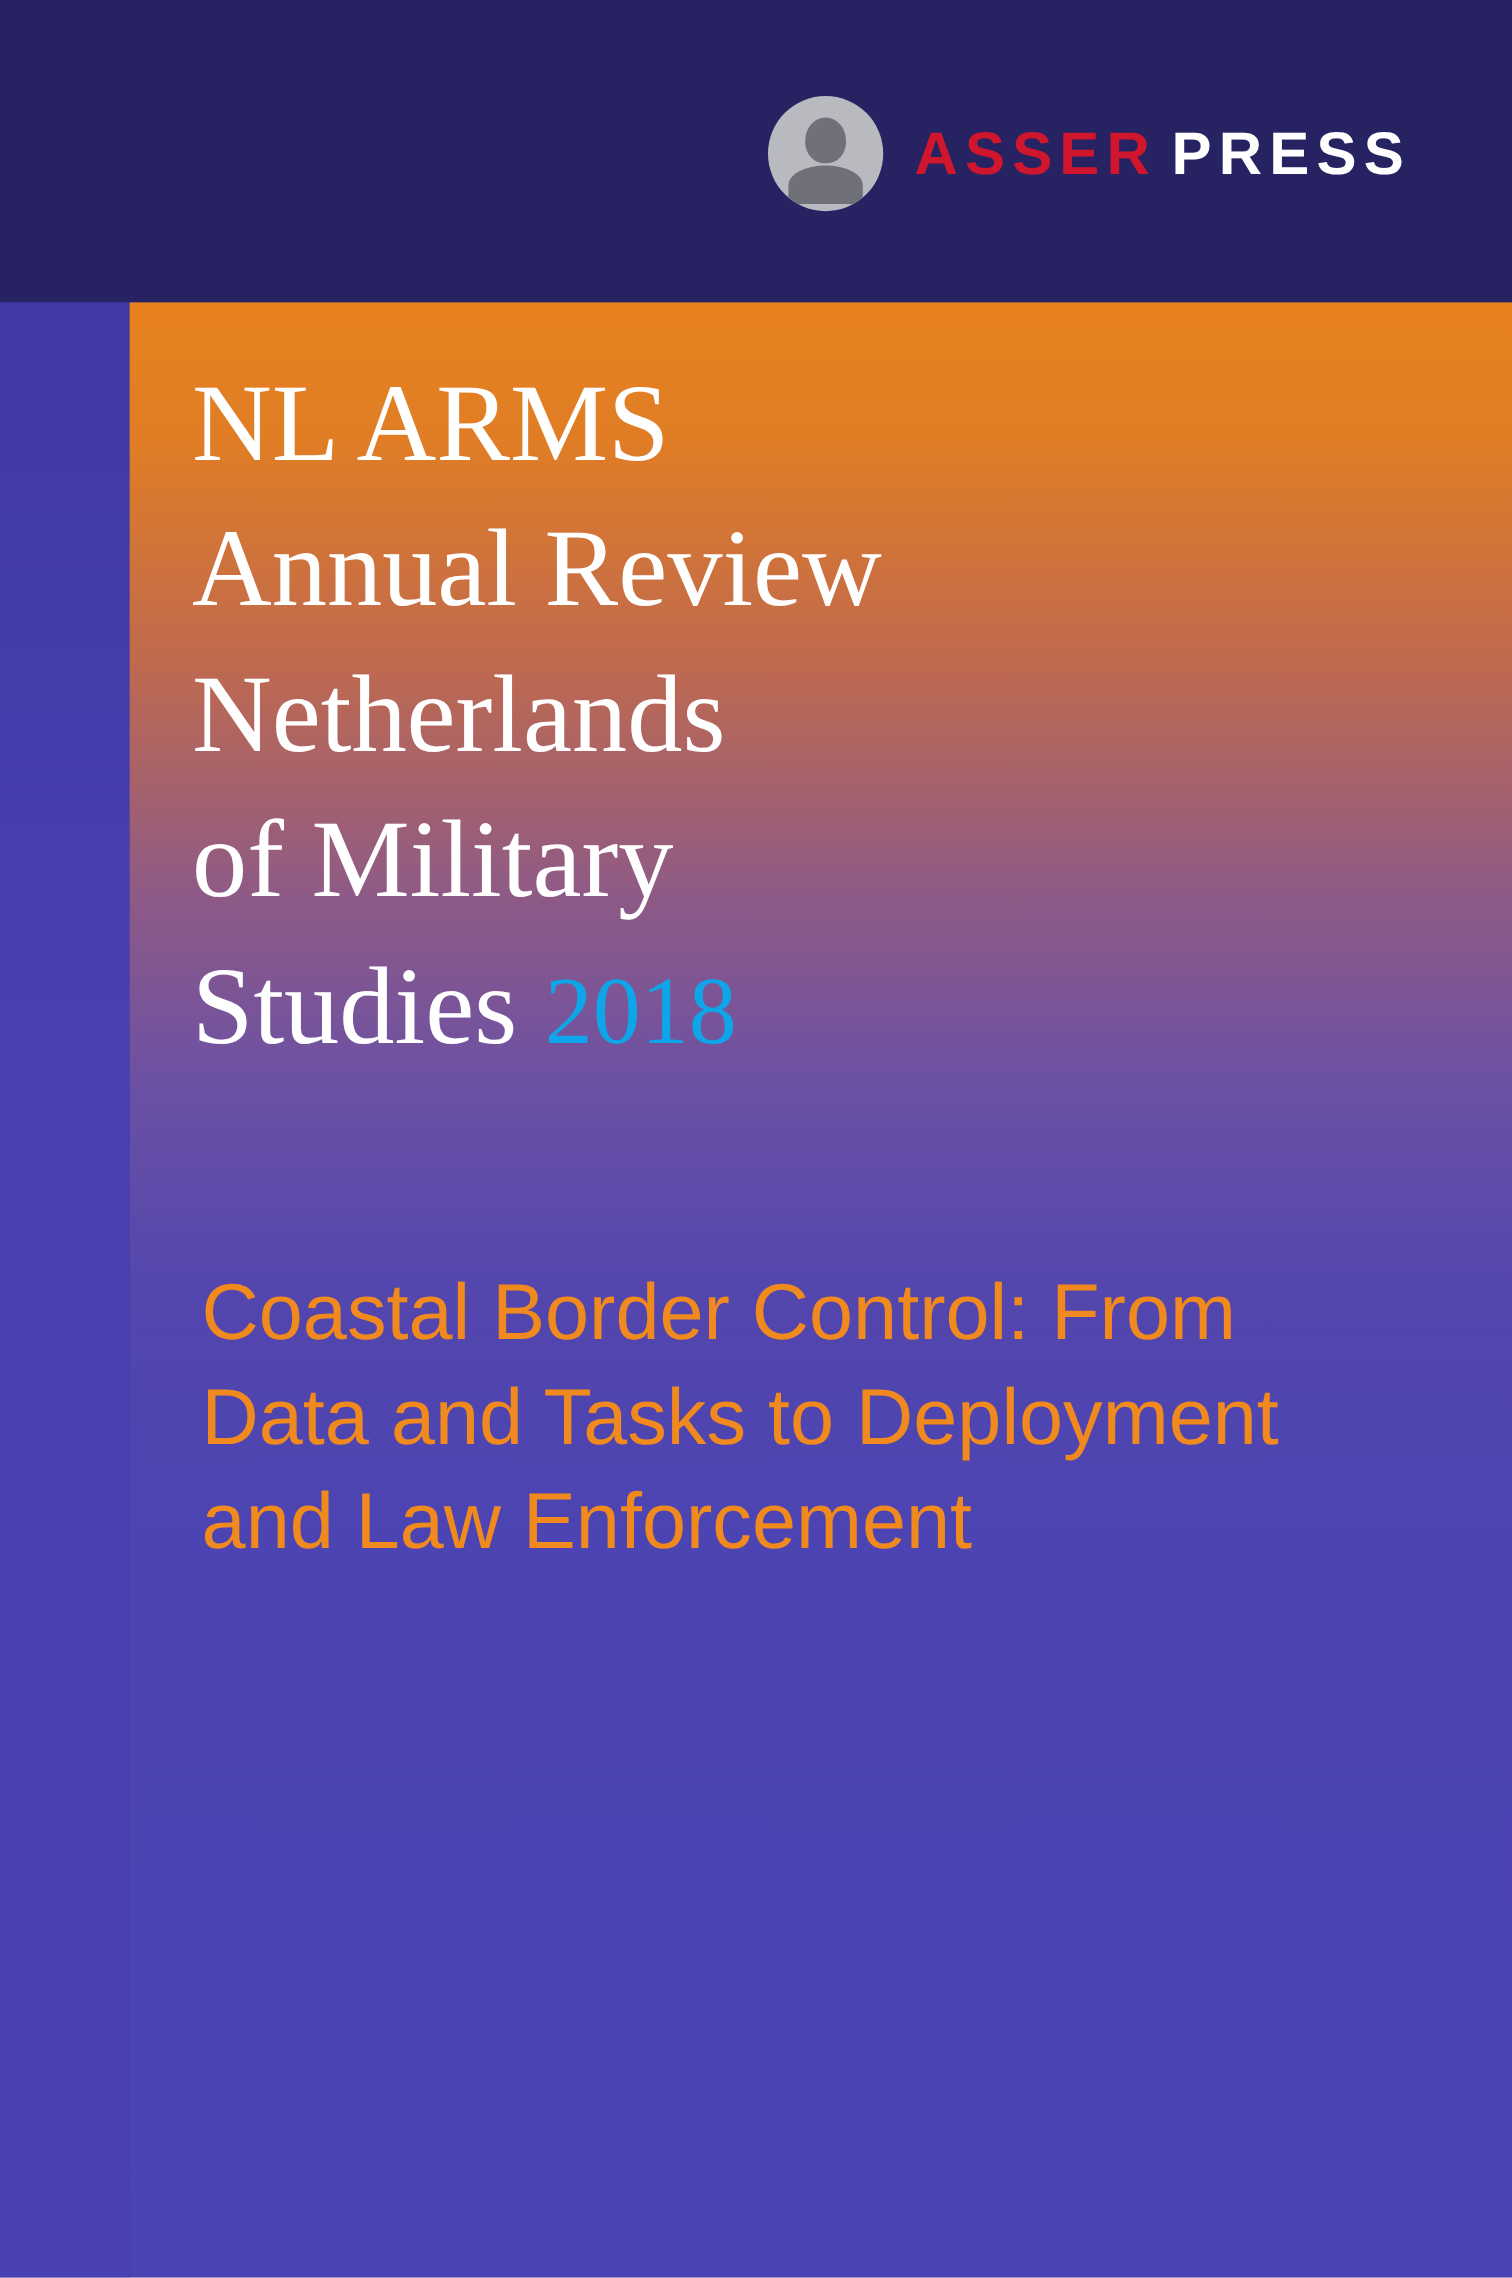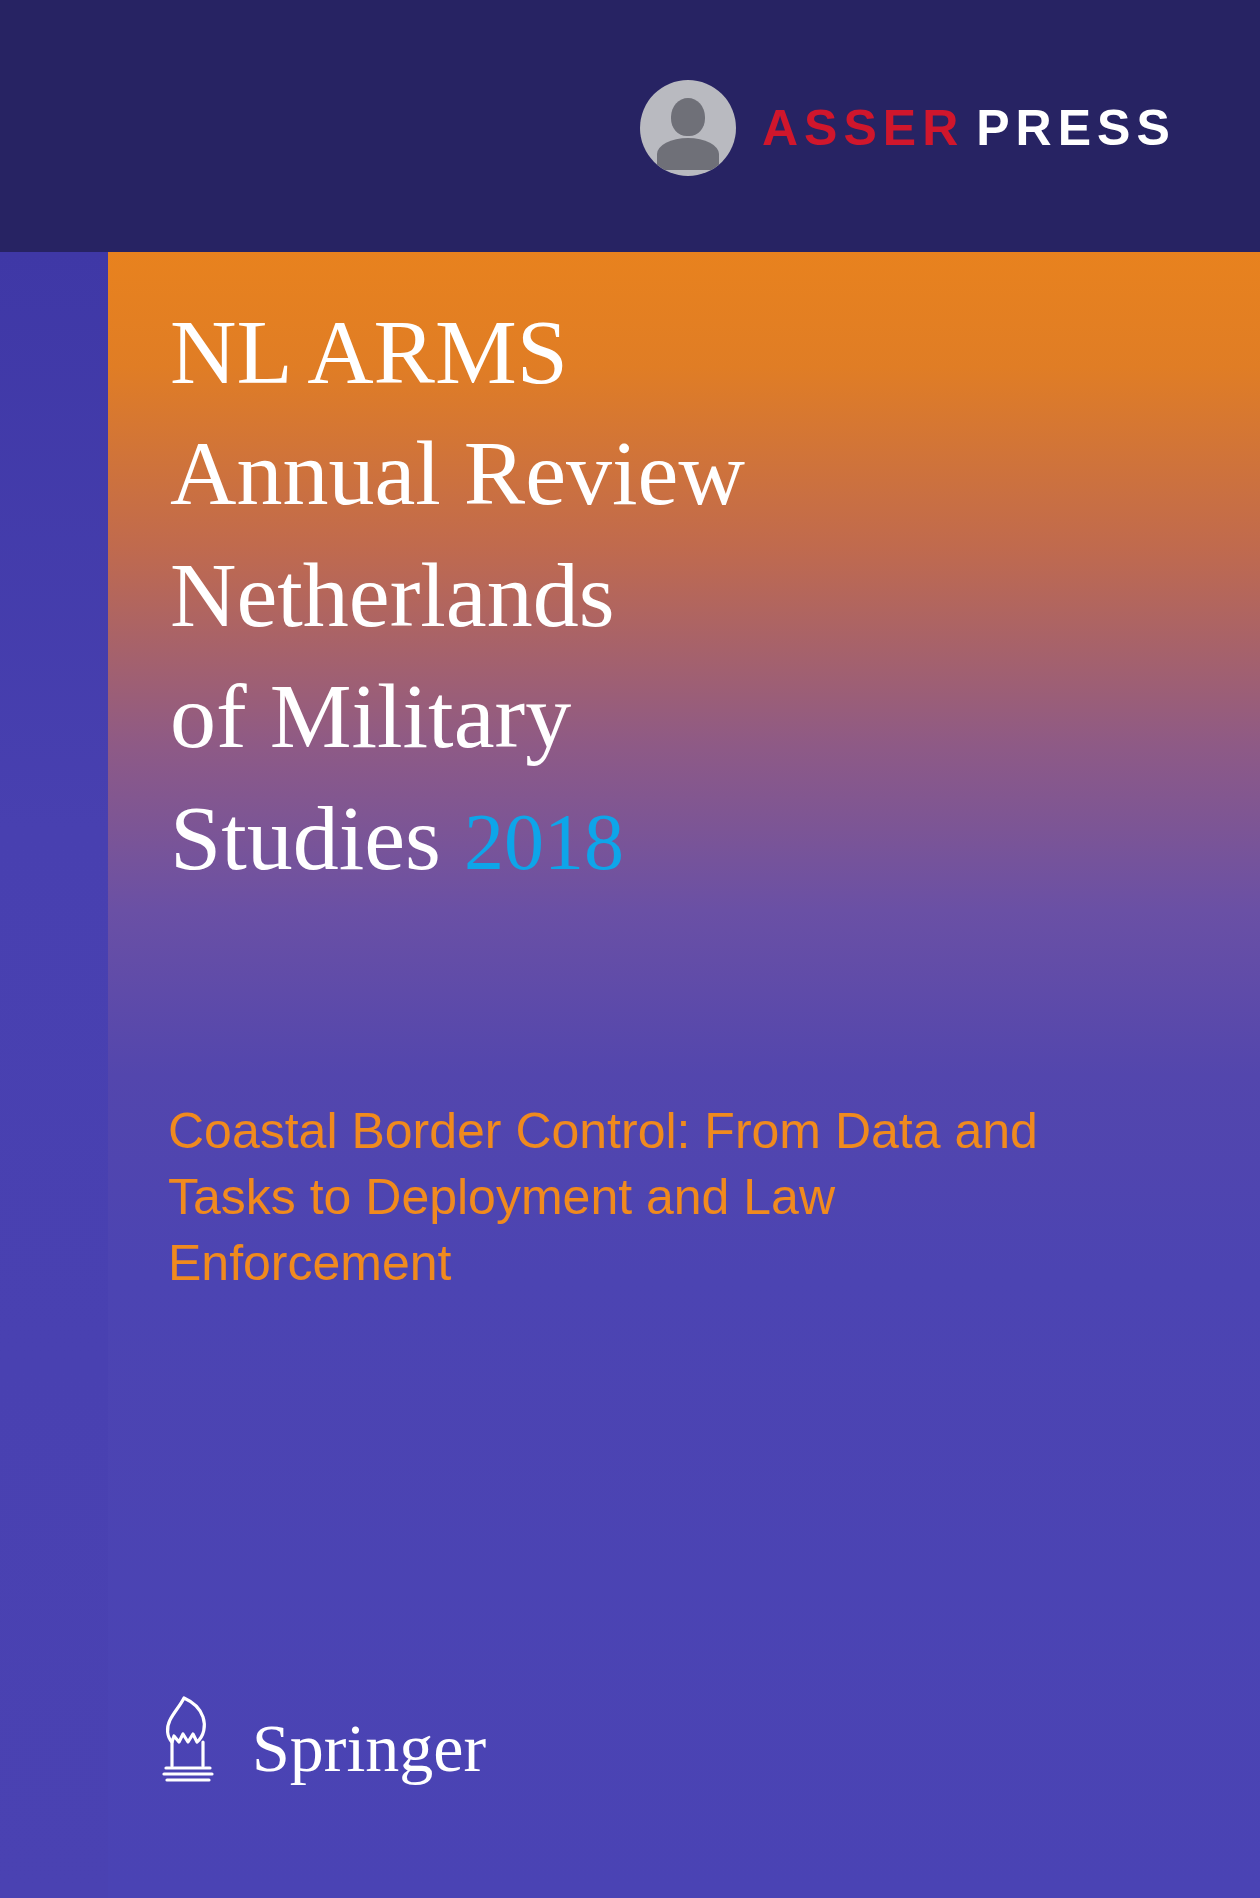--- a/index.html
+++ b/index.html
@@ -103,21 +103,21 @@
         #8e5a86 30%,
         #6a50a5 40%,
         #5346ad 50%,
         #4c44b2 62%,
         #4a43b4 100%);
   }
 
   
   .title-block {
     position: absolute;
-    left: 170px;
+    left: 160px;
     top: 292px;
     width: 920px;
   }
   .title-line {
     font-family: "Liberation Serif", serif;
     color: #ffffff;
     font-size: 92px;
     line-height: 1.32;
     letter-spacing: 0px;
     white-space: nowrap;
@@ -129,24 +129,23 @@
   }
 
   
   .subtitle {
     position: absolute;
     left: 168px;
     top: 1050px;
     width: 930px;
     color: #f08a1e;
     font-family: "Liberation Sans", sans-serif;
-    font-size: 50px;
+    font-size: 66px;
     line-height: 1.32;
     font-weight: normal;
-    margin-top: 48px;
   }
 
   
   .editors {
     position: absolute;
     left: 168px;
     top: 1455px;
     width: 940px;
     color: #ffffff;
     font-family: "Liberation Sans", sans-serif;
@@ -208,29 +207,14 @@
     <div class="title-line">NL ARMS</div>
     <div class="title-line">Annual Review</div>
     <div class="title-line">Netherlands</div>
     <div class="title-line">of Military</div>
     <div class="title-line"><span>Studies</span> <span class="year">2018</span></div>
   </div>
 
   <div class="subtitle">Coastal Border Control: From Data and Tasks to Deployment and Law Enforcement</div>
 
 
-  <div class="springer">
-    <div class="springer-knight">
-      <svg width="74" height="96" viewBox="0 0 74 96" aria-hidden="true">
-        <g fill="none" stroke="#ffffff" stroke-width="3.2" stroke-linejoin="round" stroke-linecap="round">
-          <path d="M24 8 C20 16 14 22 10 30 C6 38 7 47 12 52 L14 46 L19 52 L23 44 L28 52 L33 44 L37 52 C44 46 46 36 43 27 C40 18 33 12 24 8 Z"></path>
-          <path d="M43 52 L43 76"></path>
-          <path d="M12 52 L12 76"></path>
-          <path d="M6 78 L50 78"></path>
-          <path d="M4 84 L52 84"></path>
-          <path d="M7 90 L49 90"></path>
-        </g>
-      </svg>
-    </div>
-    <div class="springer-word">Springer</div>
-  </div>
 
 </div>
 
 </body></html>

